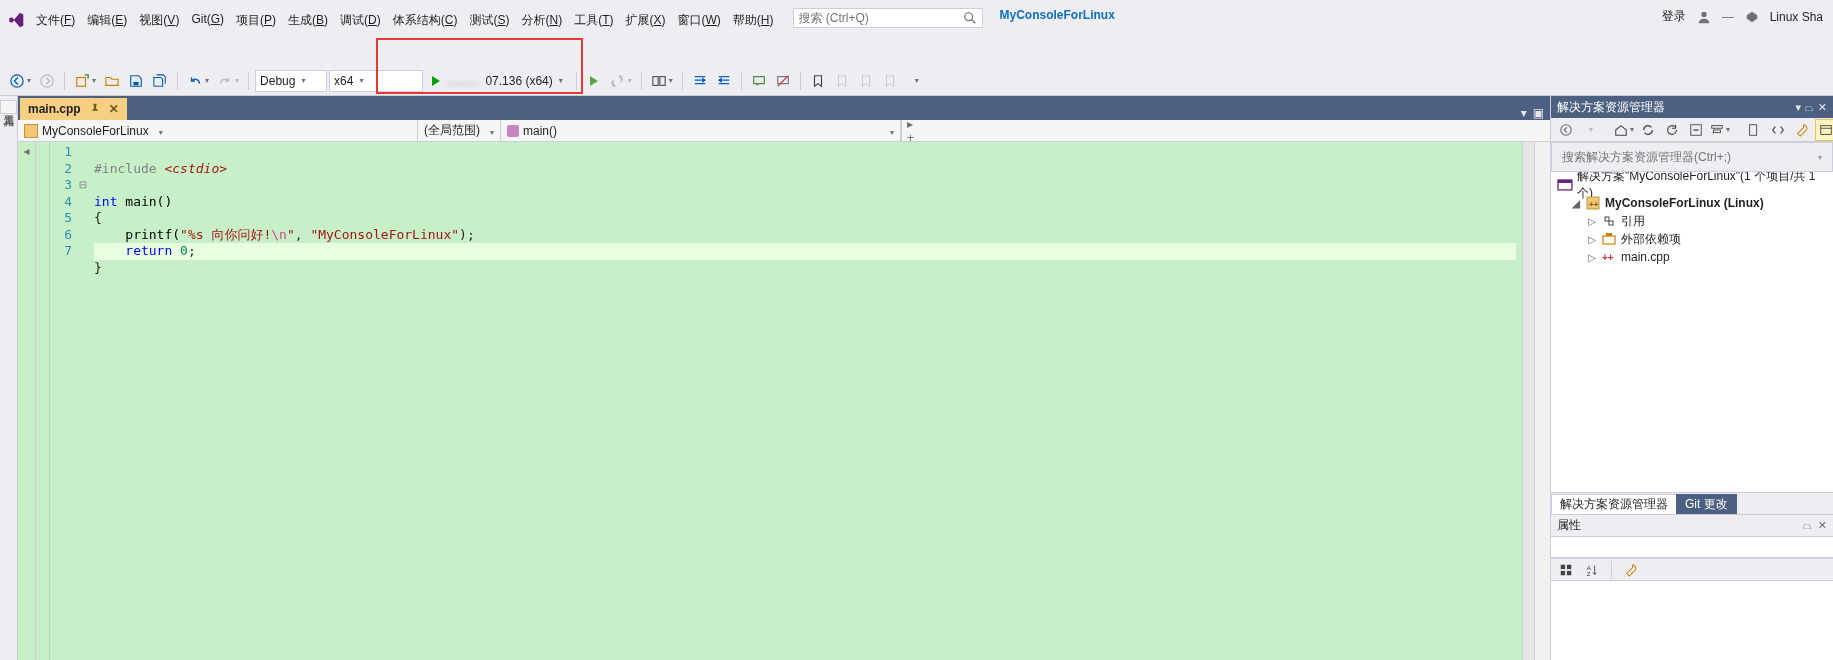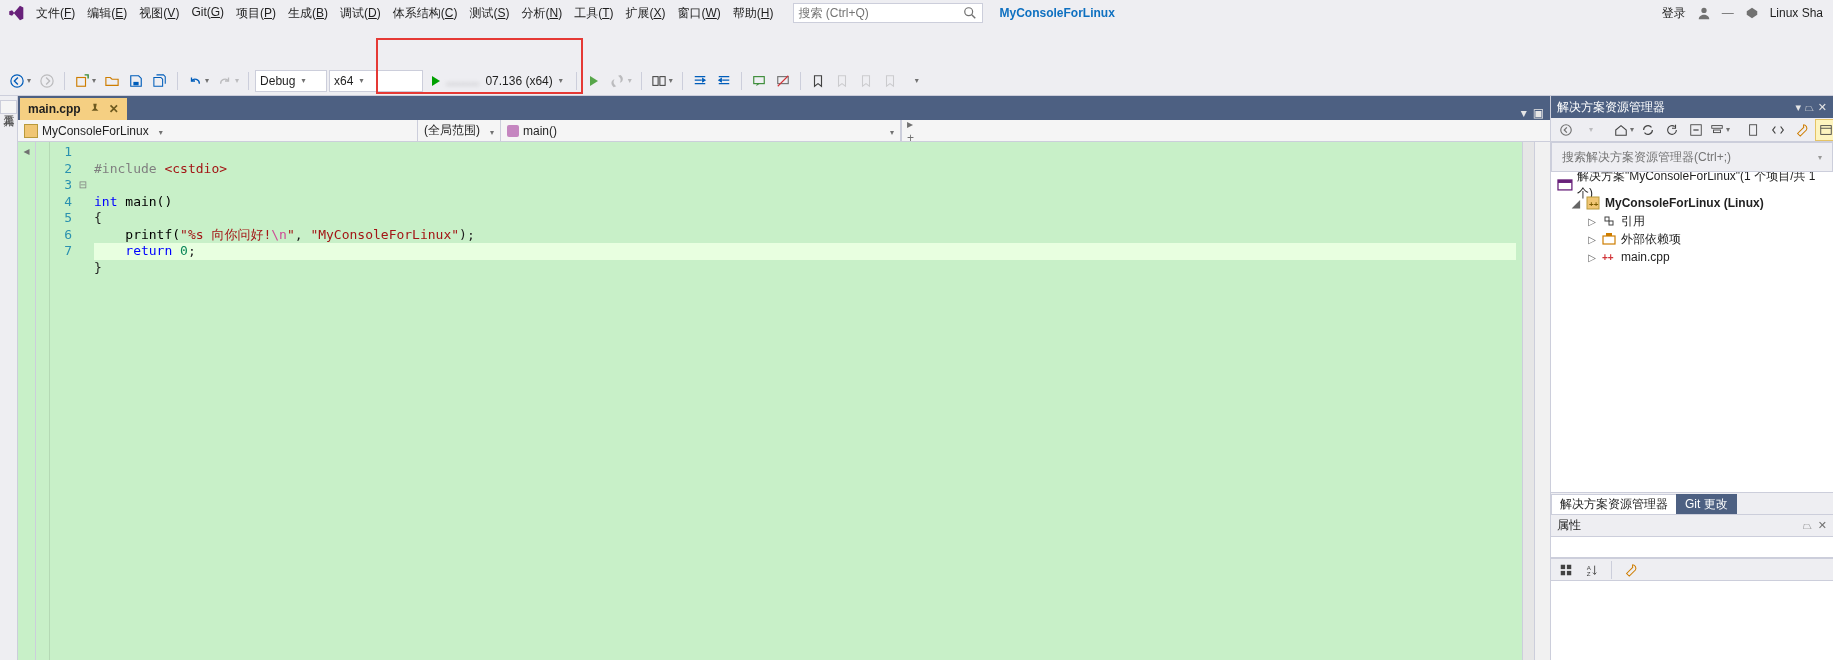--- a/index.html
+++ b/index.html
@@ -1,19 +1,19 @@
 <!DOCTYPE html>
 <html><head>
 <meta charset="utf-8">
 <style>
   * { box-sizing: border-box; margin: 0; padding: 0; }
   html, body { font-family: "Segoe UI", Tahoma, sans-serif; font-size: 12px; color: #1f1f1f; background: #eeeef2; width: 1833px; height: 660px; overflow: hidden; }
 
   
-  .menubar { display: flex; align-items: center; height: 26px; background: #eeeef2; padding: 0 4px; gap: 2px; }
+  .menubar { display: flex; align-items: flex-start; height: 26px; background: #eeeef2; padding: 8px 4px; gap: 2px; }
   .logo { width: 24px; height: 24px; display: flex; align-items: center; justify-content: center; }
   .logo svg { width: 18px; height: 18px; }
   .menu-item { padding: 4px 6px; cursor: default; white-space: nowrap; }
   .menu-item u { text-decoration: underline; }
   .menubar .search { margin-left: 12px; width: 190px; height: 20px; border: 1px solid #cccedb; background: #fff; display: flex; align-items: center; padding: 0 4px; }
   .menubar .search input { border: none; outline: none; flex: 1; font-size: 12px; color: #717171; background: transparent; }
   .menubar .search .icn { color: #717171; }
   .menubar .project-title { margin-left: 14px; font-weight: 700; color: #0e70c0; }
   .menubar .spacer { flex: 1; }
   .menubar .right-group { display: flex; align-items: center; gap: 10px; padding-right: 6px; }
@@ -58,21 +58,21 @@
   .bc-right-toggle { width:18px; display:flex; flex-direction:column; align-items:center; justify-content:center; border-left:1px solid #cccedb; color:#717171;}
 
   .editor-wrap { flex:1; display:flex; background:#c8f0c8; overflow:hidden;}
   .editor-left-toggle { width:18px; border-right:1px solid #cccedb; display:flex; align-items:flex-start; justify-content:center; padding-top:2px; color:#717171;}
   .gutter-outline { width:14px; border-right:1px solid #b5d9b5;}
   .gutter-linenums { width:26px; text-align:right; padding:2px 4px 0 0; color:#2b91af; font-family: Consolas, monospace; font-size:13px; line-height:16.5px;}
   .gutter-fold { width:14px; padding-top:2px; color:#808080; font-size:10px; line-height:16.5px; text-align:center;}
   .code { flex:1; padding:2px 6px 0 4px; font-family: Consolas, monospace; font-size:13px; line-height:16.5px; white-space:pre;}
   .code .kw { color:#0000ff;}
   .code .pp { color:#808080;}
-  .code .inc-target{ color:#a31515;}
+  .code .inc-target{ color:#a31515;font-style:italic;}
   .code .str { color:#a31515;}
   .code .esc { color:#ce4a95;}
   .code .num { color:#098658;}
   .code .fn { color:#000;}
   .caret-line { background:#e8ffe0; display:inline-block; width:100%;}
   .editor-splitter { width:12px; background:#e6e6e6; border-left:1px solid #cccedb;}
   .editor-vscroll { width:16px; background:#f1f1f1; border-left:1px solid #cccedb;}
 
   
   .right-col { width:283px; display:flex; flex-direction:column; background:#eeeef2; border-left:1px solid #cccedb;}

